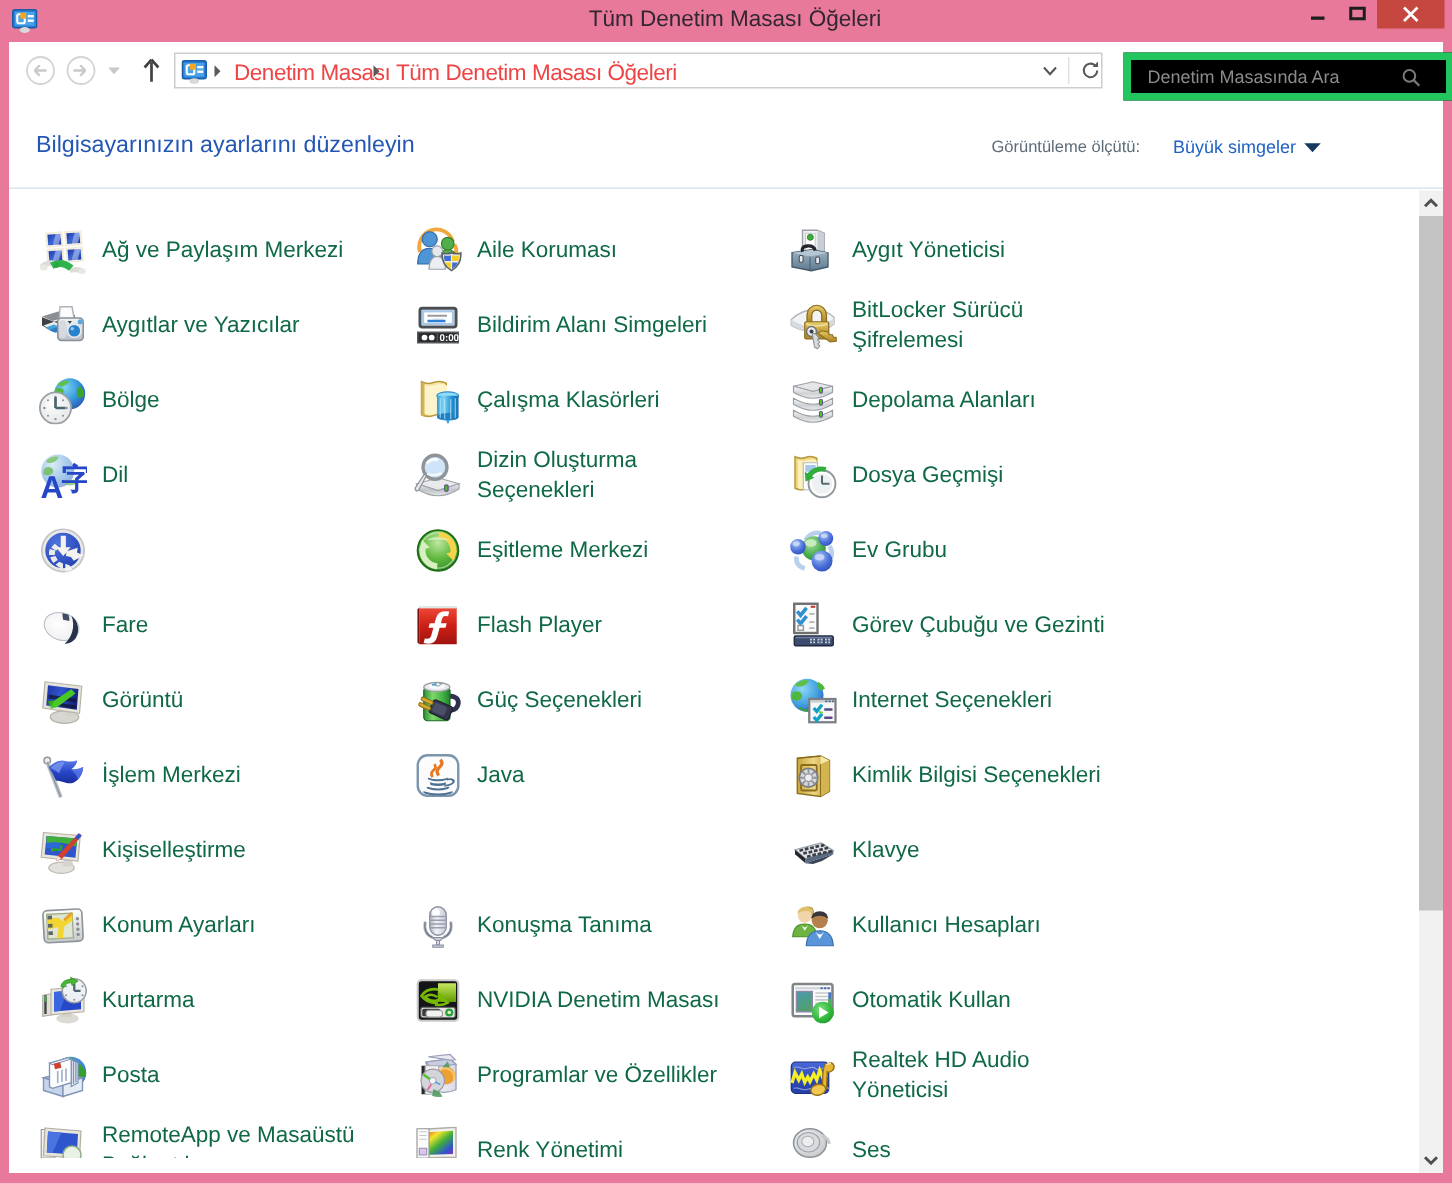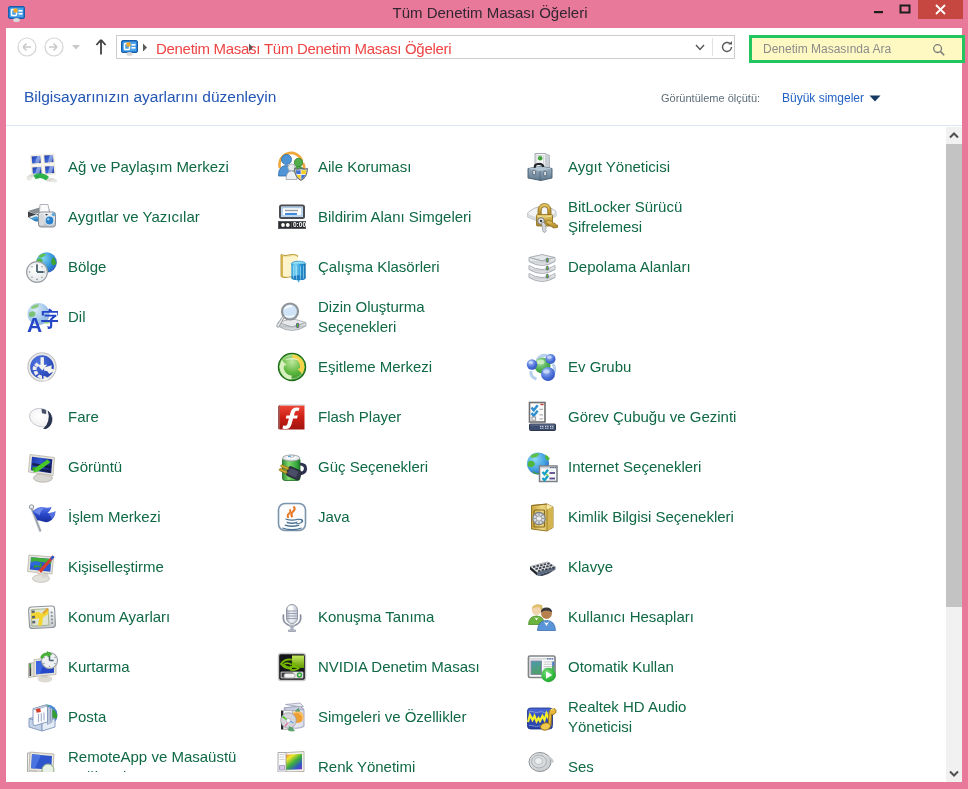--- a/index.html
+++ b/index.html
@@ -10,21 +10,21 @@
 .titlebar{position:absolute;left:0;top:0;width:968px;height:28px}
 .title{position:absolute;left:6px;top:4px;width:968px;text-align:center;
 font-size:15px;color:#322631}
 .ticon{position:absolute;left:8px;top:5px}
 .closebtn{position:absolute;left:918px;top:0;width:45px;height:19px;background:#c5473f}
 
 .toolbar{position:absolute;left:6px;top:28px;width:956px;height:38px;background:#fff}
 .navsvg{position:absolute;left:0;top:0}
 .abar{position:absolute;left:110px;top:7px;width:617px;height:22px;border:1px solid #cdcdcd;background:#fff}
 .crumbtx{position:absolute;top:4px;font-size:15px;letter-spacing:-0.3px;color:#ef4444;white-space:nowrap}
-.sbox{position:absolute;left:743px;top:7px;width:210px;height:22px;border:3px solid #22c55e;background:#fef9c3}
+.sbox{position:absolute;left:743px;top:7px;width:210px;height:22px;border:5px solid #22c55e;background:#000000}
 .sbox .ph{position:absolute;left:11px;top:4px;font-size:12px;color:#8b8b8b}
 
 .hleft{position:absolute;left:24px;top:88px;font-size:15.5px;color:#2456b4}
 .hright{position:absolute;right:88px;top:92px;font-size:11px;color:#5d6d78}
 .hlink{position:absolute;left:782px;top:91px;font-size:12px;color:#2162c4}
 .hsep{position:absolute;left:6px;top:125px;width:956px;height:1px;background:#dbe4f0}
 
 .sb{position:absolute;left:946px;top:127px;width:16px;height:655px;background:#f1f1f1}
 .sb .thumb{position:absolute;left:0;top:17px;width:16px;height:463px;background:#c3c3c3}
 
@@ -636,21 +636,21 @@
 <rect x="5" y="9.5" width="2.5" height="19" fill="#2a2b30"></rect>
 <path d="M7.5 9.5 h9 v19 h-9z" fill="#f2f2f4" stroke="#ababaf" stroke-width="0.8"></path>
 <circle cx="12.5" cy="19.5" r="7.8" fill="#d4d5da" stroke="#9a9ba0" stroke-width="0.8"></circle>
 <circle cx="12.5" cy="19.5" r="2.2" fill="#f4f5f8" stroke="#ababaf" stroke-width="0.7"></circle>
 <path d="M6.5 15.5 l4 2.8" stroke="#4fc428" stroke-width="1.6"></path>
 <path d="M9 25.5 l2.5 -3.5" stroke="#e85fa0" stroke-width="1.2"></path>
 <path d="M17.5 22 l-3.5 -1.8" stroke="#5f9fe8" stroke-width="1.2"></path>
 <path d="M13 25 l4 2 l2 3 q-3.5 1 -7 -0.5z" fill="#4a9a5f" opacity="0.85"></path>
 <path d="M19 10.5 l3.5 -4 l1.5 4z" fill="#4a9a5f" opacity="0.85"></path>
 </svg>
-<span>Simgeleri ve Özellikler</span>
+<span>Programlar ve Özellikler</span>
     </div>
 
 <div class="it" style="left:276px;top:635px">
 <svg width="32" height="32" viewBox="0 0 32 32">
 <defs>
           <linearGradient id="rnb" x1="0" y1="0" x2="1" y2="1">
             <stop offset="0" stop-color="#e83030"></stop>
             <stop offset="0.3" stop-color="#f5e62a"></stop>
             <stop offset="0.55" stop-color="#3fae3a"></stop>
             <stop offset="0.8" stop-color="#2f55cc"></stop>
@@ -735,20 +735,35 @@
 <rect x="20.3" y="15.3" width="2" height="3.8" rx="0.5" fill="#4fc428" stroke="#5a3a8a" stroke-width="0.6"></rect>
 </g>
 <g>
 <path d="M3 22.5 v4 q6.5 4 13 4 q6.5 0 13 -4 v-4 q-6.5 4 -13 4 q-6.5 0 -13 -4z" fill="url(#hd2)" stroke="#9aa0a6" stroke-width="0.8"></path>
 <rect x="20.3" y="23.3" width="2" height="3.8" rx="0.5" fill="#4fc428" stroke="#5a3a8a" stroke-width="0.6"></rect>
 </g>
 </svg>
 <span>Depolama Alanları</span>
     </div>
 
+<div class="it" style="left:526px;top:185px">
+<svg width="32" height="32" viewBox="0 0 32 32">
+<path d="M4 3.5 q3.5 1.8 7 0.5 q4 -1.4 7.5 0.5 l0 21 q-3.5 -1.9 -7.5 -0.5 q-3.5 1.3 -7 -0.5z" fill="#f0d780" stroke="#b89a3c" stroke-width="1"></path>
+<path d="M6 5.5 q3 1.3 6 0.2 q3.5 -1.2 6.5 0.3 l0 19 q-3 -1.5 -6.5 -0.3 q-3 1.1 -6 -0.2z" fill="#fdf0b8"></path>
+<path d="M9.5 7.5 h9.5 v18 h-9.5z" fill="#fdfdfd" stroke="#b8bcc2" stroke-width="0.8"></path>
+<rect x="10.8" y="9" width="7" height="4.5" fill="#a8c8e8"></rect>
+<path d="M11 15 h6.5 M11 17 h6.5 M11 19 h6.5" stroke="#c8ccd2" stroke-width="0.8"></path>
+<circle cx="22" cy="21.5" r="9" fill="#eef1f4" stroke="#8f959b" stroke-width="1.2"></circle>
+<circle cx="22" cy="21.5" r="7.4" fill="none" stroke="#ffffff" stroke-width="1"></circle>
+<path d="M22 21.5 v-5.5 M22 21.5 h5" stroke="#5a6a74" stroke-width="1.4" fill="none"></path>
+<path d="M24.5 12 a10 10 0 0 0 -11.5 4.5" stroke="#2fae3a" stroke-width="3.2" fill="none"></path>
+<path d="M10.5 13.5 l0.5 6.5 l6 -2.5z" fill="#2fae3a"></path>
+</svg>
+<span>Dosya Geçmişi</span>
+    </div>
 
 <div class="it" style="left:526px;top:235px">
 <svg width="32" height="32" viewBox="0 0 32 32">
 <defs>
 <radialGradient id="bls" cx="0.38" cy="0.3" r="0.95">
             <stop offset="0" stop-color="#a8c4f5"></stop>
             <stop offset="0.5" stop-color="#4a6fd8"></stop>
             <stop offset="1" stop-color="#1f3aa8"></stop>
           </radialGradient>
 <radialGradient id="gns" cx="0.38" cy="0.3" r="0.95">

